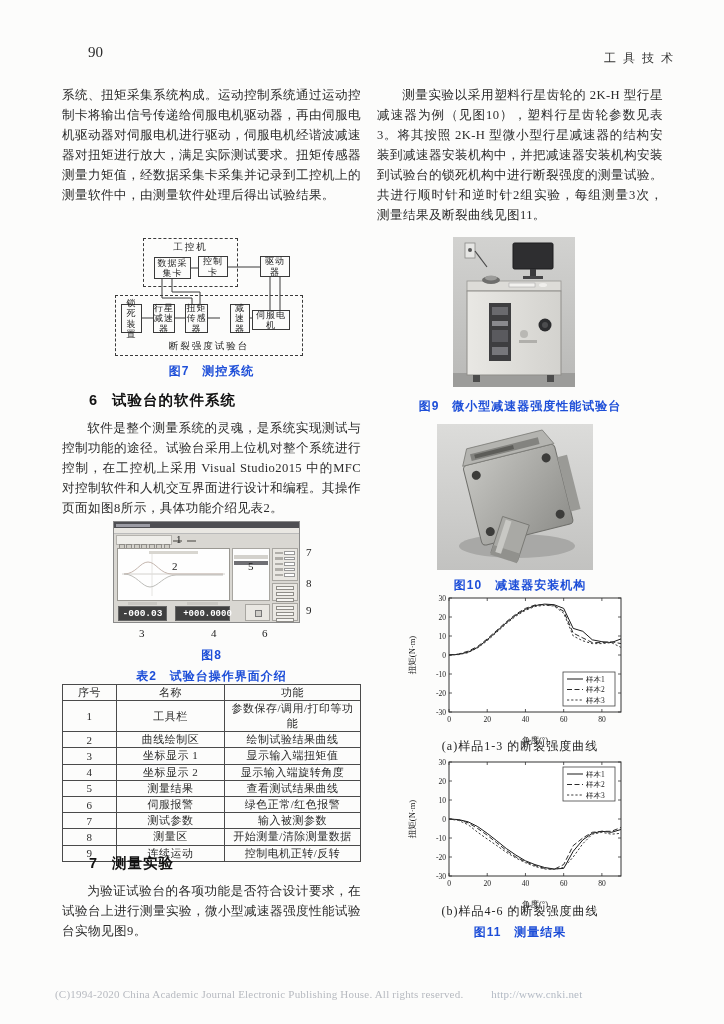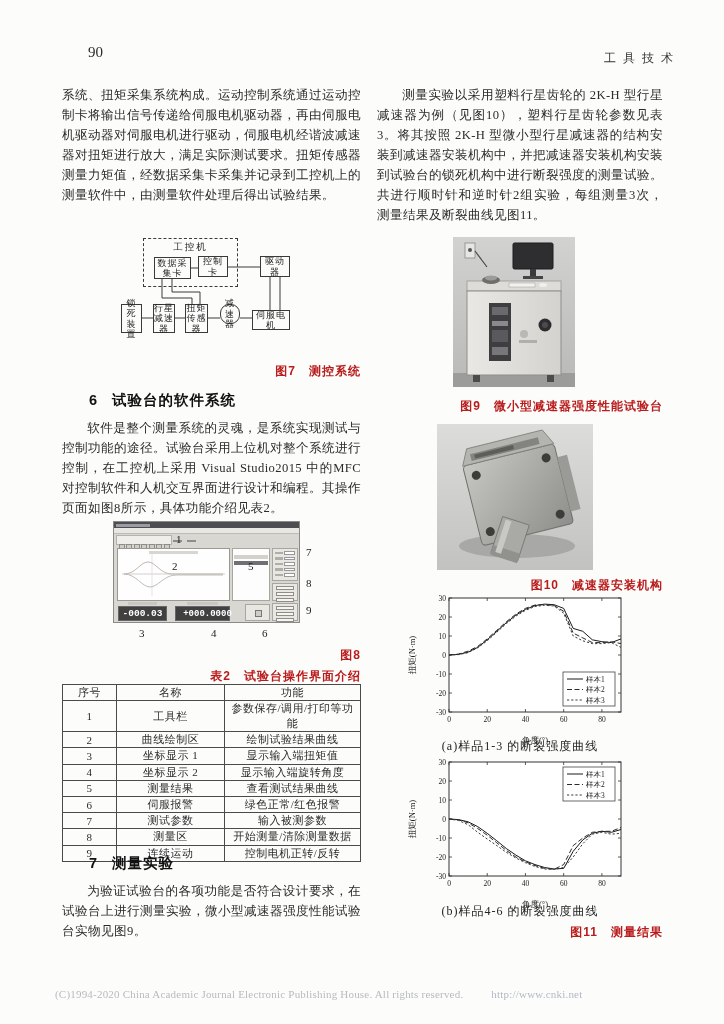--- a/index.html
+++ b/index.html
@@ -18,23 +18,23 @@
   .col-left  { left:62px;  width:299px; }
   .col-right { left:377px; width:286px; }
 
   .para {
     font-size:12.6px; line-height:20px; text-align:justify;
     letter-spacing:0.4px; position:absolute; width:100%;
   }
   .indent { text-indent:2em; }
 
   .fig-caption {
-    position:absolute; width:100%; text-align:right;
+    position:absolute; width:100%; text-align:center;
     font-family:"Liberation Sans","DejaVu Sans",sans-serif;
-    font-weight:bold; font-size:12px; color:#b91c1c; letter-spacing:1px;
+    font-weight:bold; font-size:12px; color:#1d4ed8; letter-spacing:1px;
   }
   .sub-caption {
     position:absolute; width:100%; text-align:center;
     font-size:12px; color:#222; letter-spacing:1px;
   }
   .section-head {
     position:absolute; padding-left:27px;
     font-family:"Liberation Sans","DejaVu Sans",sans-serif;
     font-weight:bold; font-size:14.5px; color:#111; letter-spacing:1px;
   }
@@ -127,24 +127,27 @@
         <line x1="146" y1="88" x2="158" y2="88"></line>
         <line x1="178" y1="88" x2="190" y2="88"></line>
       </g>
     </svg>
     <div class="dbox" style="left:81px; top:8px; width:95px; height:49px;">
       <div class="dlabel" style="top:2px;">工控机</div>
     </div>
     <div class="nbox" style="left:92px; top:27px; width:37px; height:22px;">数据采集卡</div>
     <div class="nbox" style="left:136px; top:26px; width:30px; height:21px;">控制卡</div>
     <div class="nbox" style="left:198px; top:26px; width:30px; height:21px;">驱动器</div>
+    <div class="dbox" style="left:53px; top:65px; width:188px; height:61px;">
+      <div class="dlabel" style="bottom:2px; top:auto;">断裂强度试验台</div>
+    </div>
     <div class="nbox" style="left:59px;  top:74px; width:21px; height:29px;">锁死装置</div>
     <div class="nbox" style="left:91px;  top:74px; width:22px; height:29px;">行星减速器</div>
     <div class="nbox" style="left:123px; top:74px; width:23px; height:29px;">扭矩传感器</div>
-    <div class="nbox" style="left:158px; top:74px; width:20px; height:20px;border-radius:9px;">减速器</div>
+    <div class="nbox" style="left:168px; top:74px; width:20px; height:29px;">减速器</div>
     <div class="nbox" style="left:190px; top:80px; width:38px; height:20px;">伺服电机</div>
   </div>
   <div class="fig-caption" style="top:278px;">图7　测控系统</div>
 
   <div class="section-head" style="top:306px;">
     <span class="no">6</span><span>试验台的软件系统</span>
   </div>
 
   <p class="para indent" style="top:333px;">软件是整个测量系统的灵魂，是系统实现测试与控制功能的途径。试验台采用上位机对整个系统进行控制，在工控机上采用 Visual Studio2015 中的MFC 对控制软件和人机交互界面进行设计和编程。其操作页面如图8所示，具体功能介绍见表2。</p>
 

